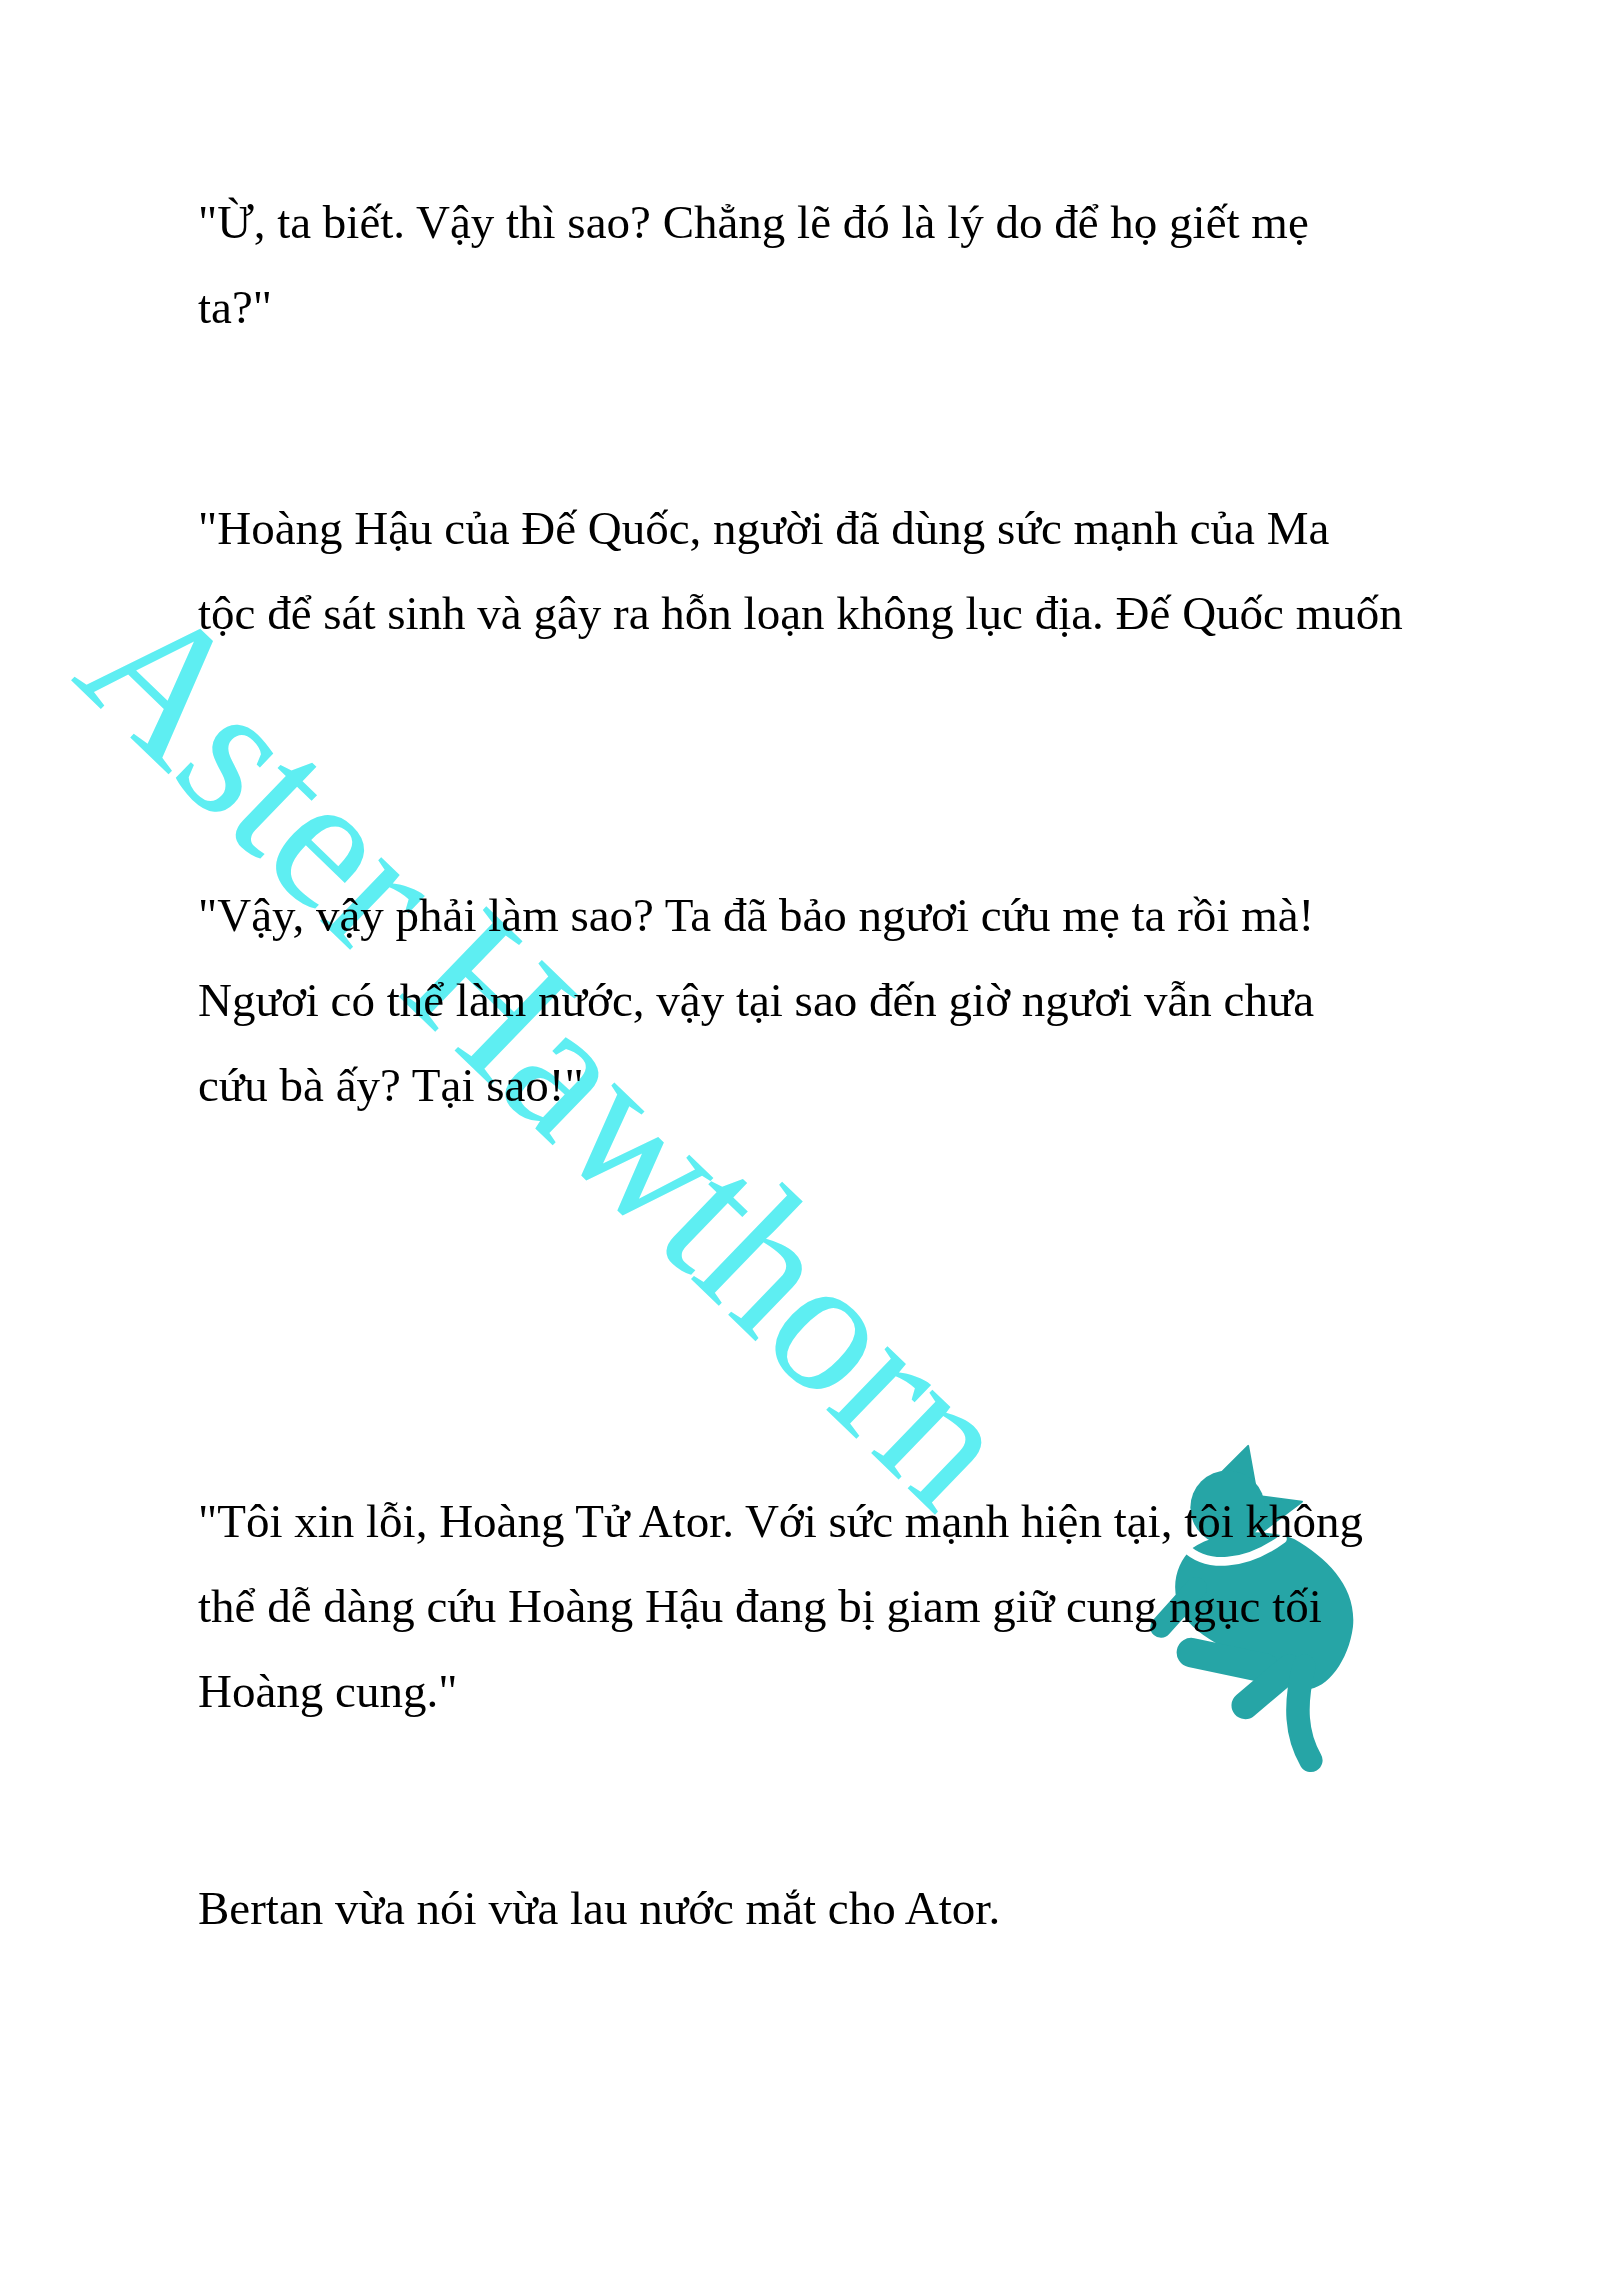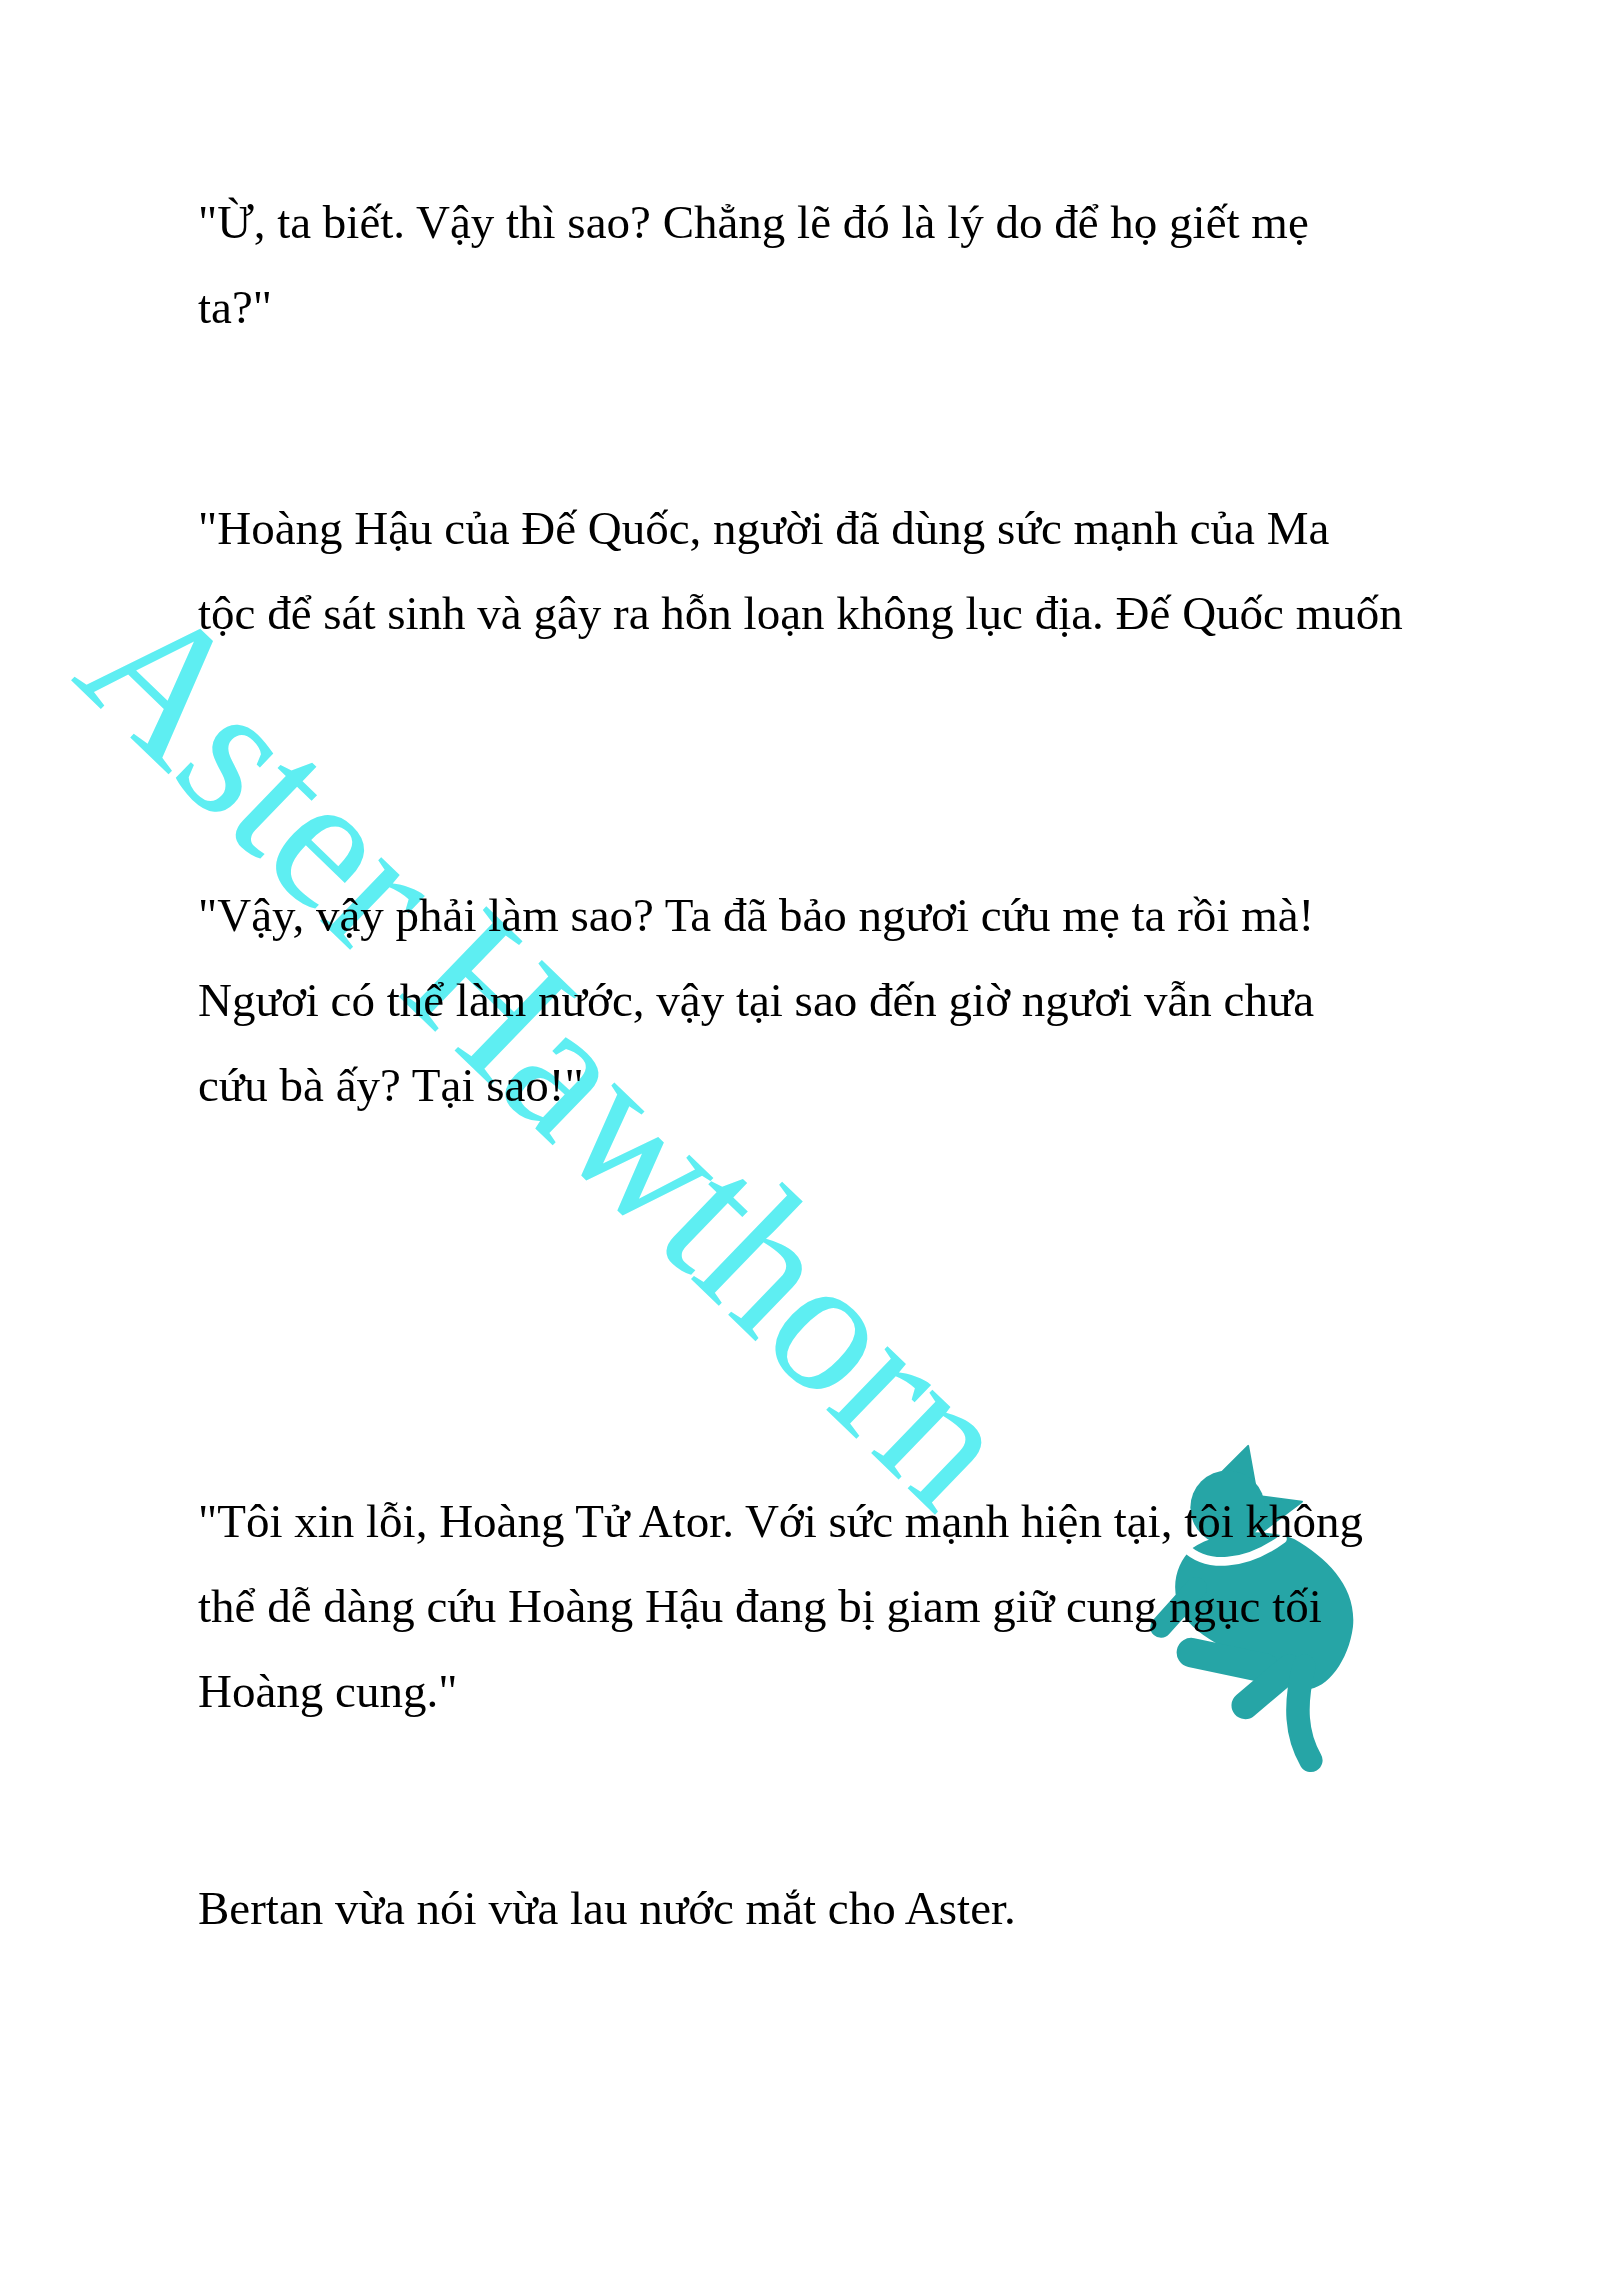--- a/index.html
+++ b/index.html
@@ -111,17 +111,17 @@
   </p>
 
 
   <p class="para" style="top:1479px;">
     <span class="line">"Tôi xin lỗi, Hoàng Tử Ator. Với sức mạnh hiện tại, tôi không</span>
     <span class="line">thể dễ dàng cứu Hoàng Hậu đang bị giam giữ cung ngục tối</span>
     <span class="line">Hoàng cung."</span>
   </p>
 
   <p class="para" style="top:1866px;">
-    <span class="line">Bertan vừa nói vừa lau nước mắt cho Aster.</span>
+    <span class="line">Bertan vừa nói vừa lau nước mắt cho Ator.</span>
   </p>
 
 </div>
 
 
 </body></html>

